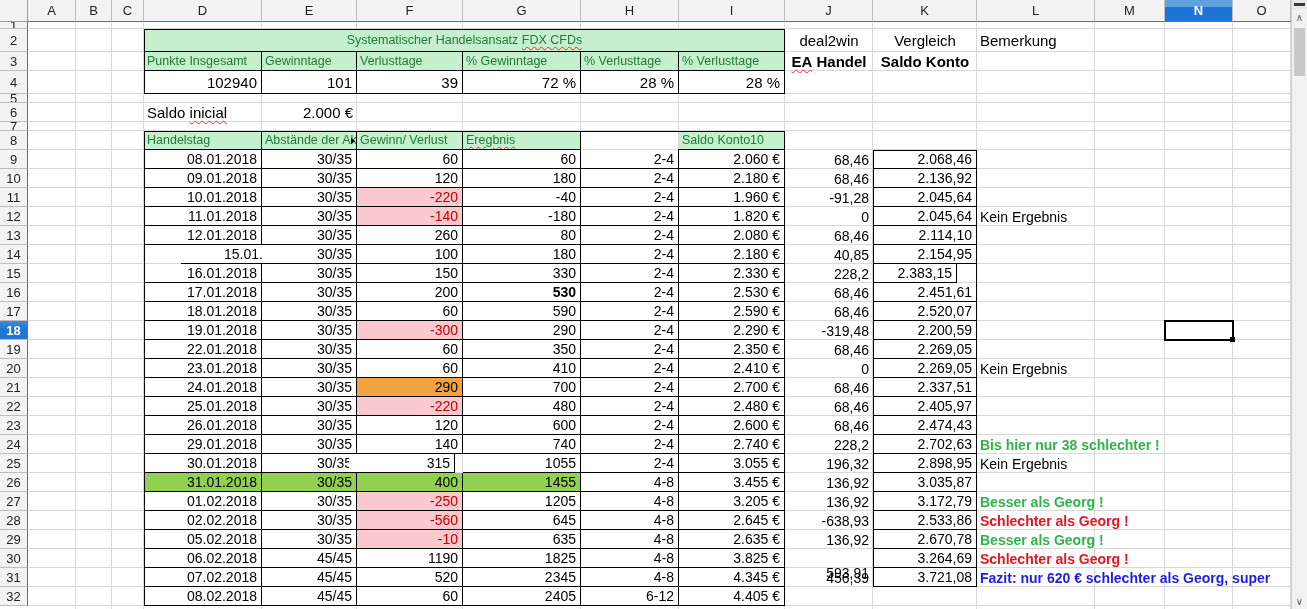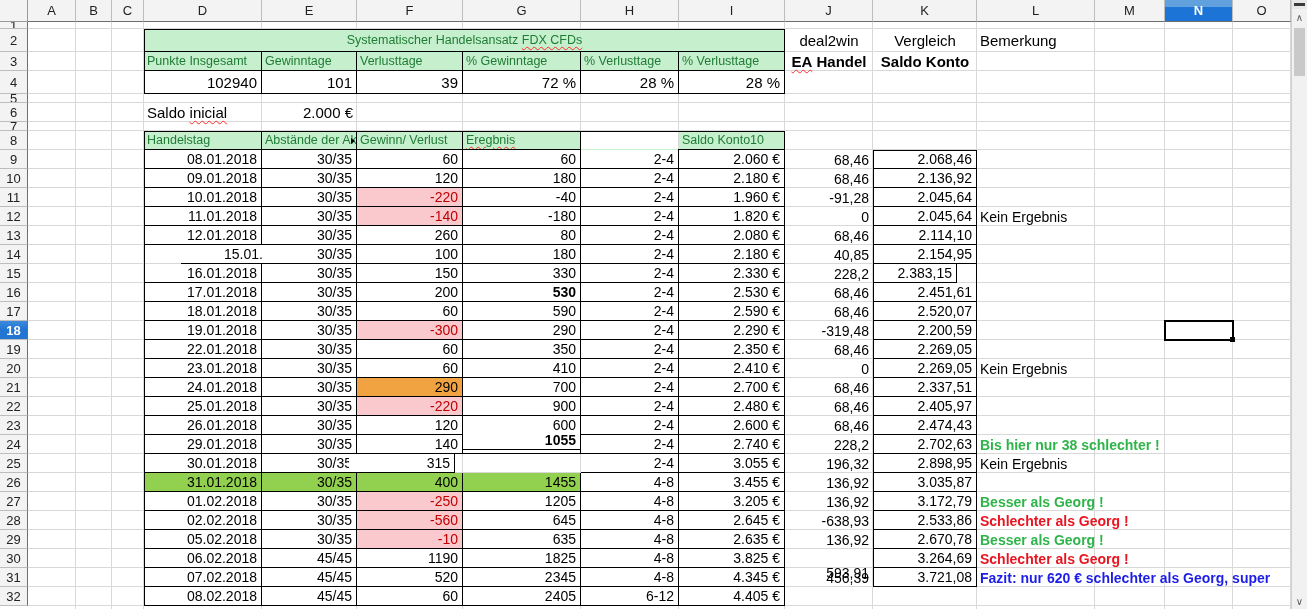--- a/index.html
+++ b/index.html
@@ -303,21 +303,21 @@
     <div class="cell bordered right" style="left: 262px; top: 378px; width: 95px; height: 19px;">30/35</div>
     <div class="cell bordered right orange" style="left: 357px; top: 378px; width: 106px; height: 19px;">290</div>
     <div class="cell bordered right" style="left: 463px; top: 378px; width: 118px; height: 19px;">700</div>
     <div class="cell bordered right" style="left: 581px; top: 378px; width: 98px; height: 19px;">2-4</div>
     <div class="cell bordered right" style="left: 679px; top: 378px; width: 106px; height: 19px;">2.700 €</div>
     <div class="cell right" style="left: 785px; top: 378px; width: 88px; height: 19px;">68,46</div>
     <div class="cell bordered right" style="left: 873px; top: 378px; width: 104px; height: 19px;">2.337,51</div>
     <div class="cell bordered right" style="left: 144px; top: 397px; width: 118px; height: 19px;">25.01.2018</div>
     <div class="cell bordered right" style="left: 262px; top: 397px; width: 95px; height: 19px;">30/35</div>
     <div class="cell bordered right loss" style="left: 357px; top: 397px; width: 106px; height: 19px;">-220</div>
-    <div class="cell bordered right" style="left: 463px; top: 397px; width: 118px; height: 19px;">900</div>
+    <div class="cell bordered right" style="left: 463px; top: 397px; width: 118px; height: 19px;">480</div>
     <div class="cell bordered right" style="left: 581px; top: 397px; width: 98px; height: 19px;">2-4</div>
     <div class="cell bordered right" style="left: 679px; top: 397px; width: 106px; height: 19px;">2.480 €</div>
     <div class="cell right" style="left: 785px; top: 397px; width: 88px; height: 19px;">68,46</div>
     <div class="cell bordered right" style="left: 873px; top: 397px; width: 104px; height: 19px;">2.405,97</div>
     <div class="cell bordered right" style="left: 144px; top: 416px; width: 118px; height: 19px;">26.01.2018</div>
     <div class="cell bordered right" style="left: 262px; top: 416px; width: 95px; height: 19px;">30/35</div>
     <div class="cell bordered right" style="left: 357px; top: 416px; width: 106px; height: 19px;">120</div>
     <div class="cell bordered right" style="left: 463px; top: 416px; width: 118px; height: 19px;">600</div>
     <div class="cell bordered right" style="left: 581px; top: 416px; width: 98px; height: 19px;">2-4</div>
     <div class="cell bordered right" style="left: 679px; top: 416px; width: 106px; height: 19px;">2.600 €</div>
@@ -328,21 +328,21 @@
     <div class="cell bordered right" style="left: 357px; top: 435px; width: 106px; height: 19px;">140</div>
     <div class="cell bordered right" style="left: 463px; top: 435px; width: 118px; height: 19px;">740</div>
     <div class="cell bordered right" style="left: 581px; top: 435px; width: 98px; height: 19px;">2-4</div>
     <div class="cell bordered right" style="left: 679px; top: 435px; width: 106px; height: 19px;">2.740 €</div>
     <div class="cell right" style="left: 785px; top: 435px; width: 88px; height: 19px;">228,2</div>
     <div class="cell bordered right" style="left: 873px; top: 435px; width: 104px; height: 19px;">2.702,63</div>
     <div class="cell left note n-green" style="left: 977px; top: 435px; width: auto; height: 19px;">Bis hier nur 38 schlechter !</div>
     <div class="cell bordered right" style="left: 144px; top: 454px; width: 118px; height: 19px;">30.01.2018</div>
     <div class="cell bordered right" style="left: 262px; top: 454px; width: 95px; height: 19px;">30/35</div>
     <div class="cell bordered right" style="left: 349px; top: 454px; width: 106px; height: 19px;">315</div>
-    <div class="cell bordered right" style="left: 463px; top: 431px; width: 118px; height: 19px; font-weight: bold;">1055</div>
+    <div class="cell bordered right" style="left: 463px; top: 454px; width: 118px; height: 19px;">1055</div>
     <div class="cell bordered right" style="left: 581px; top: 454px; width: 98px; height: 19px;">2-4</div>
     <div class="cell bordered right" style="left: 679px; top: 454px; width: 106px; height: 19px;">3.055 €</div>
     <div class="cell right" style="left: 785px; top: 454px; width: 88px; height: 19px;">196,32</div>
     <div class="cell bordered right" style="left: 873px; top: 454px; width: 104px; height: 19px;">2.898,95</div>
     <div class="cell left plainnote" style="left: 977px; top: 454px; width: auto; height: 19px;">Kein Ergebnis</div>
     <div class="cell bordered right rowgreen" style="left: 144px; top: 473px; width: 118px; height: 19px;">31.01.2018</div>
     <div class="cell bordered right rowgreen" style="left: 262px; top: 473px; width: 95px; height: 19px;">30/35</div>
     <div class="cell bordered right rowgreen" style="left: 357px; top: 473px; width: 106px; height: 19px;">400</div>
     <div class="cell bordered right rowgreen" style="left: 463px; top: 473px; width: 118px; height: 19px;">1455</div>
     <div class="cell bordered right" style="left: 581px; top: 473px; width: 98px; height: 19px;">4-8</div>

